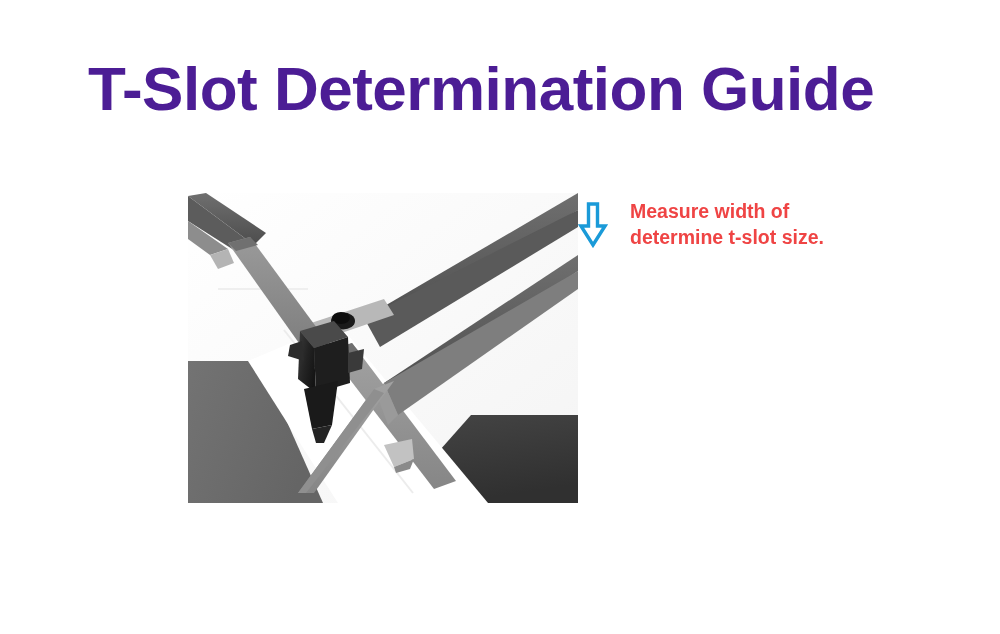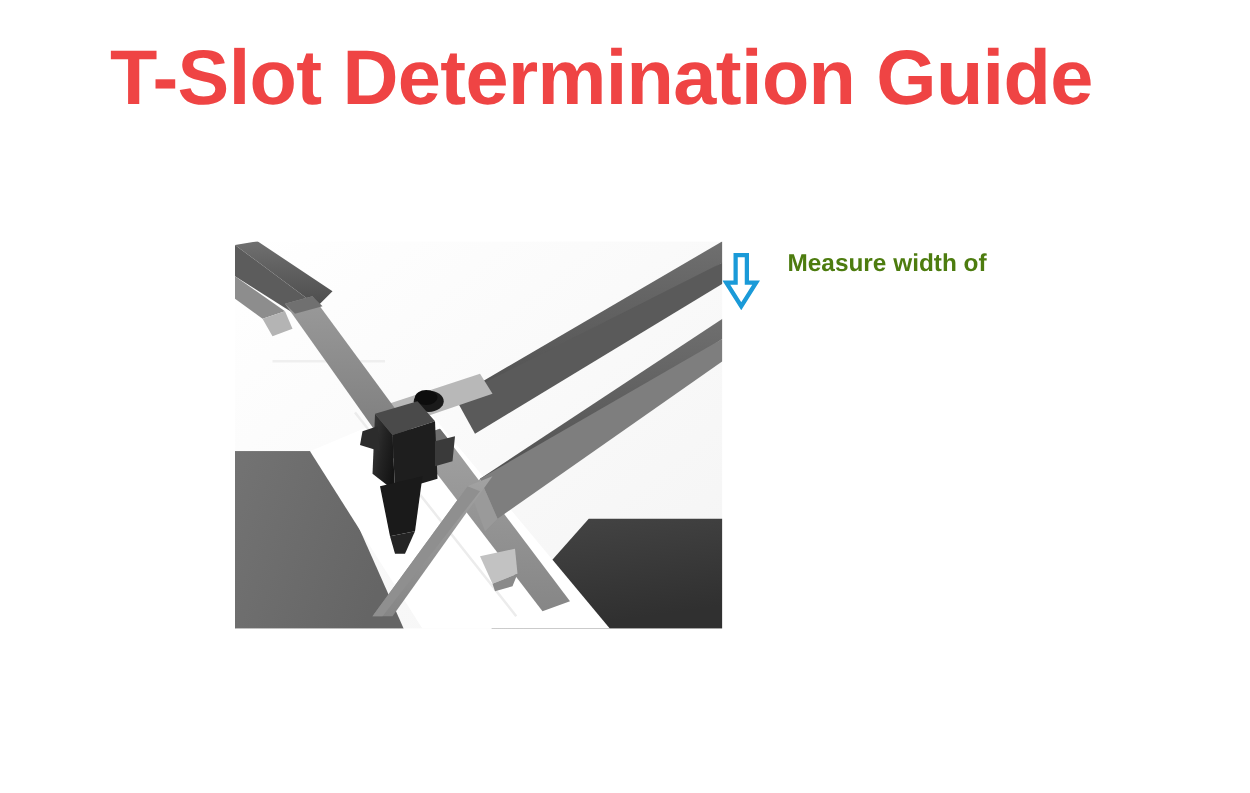--- a/index.html
+++ b/index.html
@@ -12,29 +12,29 @@
     height: 634px;
     position: relative;
     overflow: hidden;
     font-family: "Liberation Sans", sans-serif;
   }
 
   
   #page-title {
     position: absolute;
     left: 88px;
-    top: 28px;
+    top: 54px;
     width: 800px;
     height: 70px;
     line-height: 70px;
     font-family: "Liberation Sans", sans-serif;
     font-weight: bold;
     font-size: 62px;
     letter-spacing: -0.5px;
-    color: #ef4444;
+    color: #4c1d95;
     white-space: nowrap;
     text-align: left;
   }
 
   
   #photo {
     position: absolute;
     left: 188px;
     top: 193px;
     width: 390px;
@@ -62,21 +62,21 @@
   #arrow-down-icon svg { display: block; width: 100%; height: 100%; }
   #callout-text {
     position: absolute;
     left: 52px;
     top: 0px;
     width: 250px;
     font-family: "Liberation Sans", sans-serif;
     font-weight: bold;
     font-size: 19.5px;
     line-height: 26px;
-    color: #4d7c0f;
+    color: #ef4444;
     white-space: nowrap;
   }
   #callout-text .ln { display: block; }
 </style>
 </head>
 <body>
 
 <div id="page-title">T-Slot Determination Guide</div>
 
 <div id="photo">
@@ -171,15 +171,16 @@
 <div id="callout">
 
   <div id="arrow-down-icon">
     <svg viewBox="0 0 30 46">
       <polygon points="10.5,2 19.5,2 19.5,24 27,24 15,43 3,24 10.5,24" fill="#ffffff" stroke="#1a9ad8" stroke-width="3.4" stroke-linejoin="miter"></polygon>
     </svg>
   </div>
 
   <div id="callout-text">
     <span class="ln">Measure width of</span>
+    <span class="ln">determine t-slot size.</span>
   </div>
 
 </div>
 
 </body></html>

